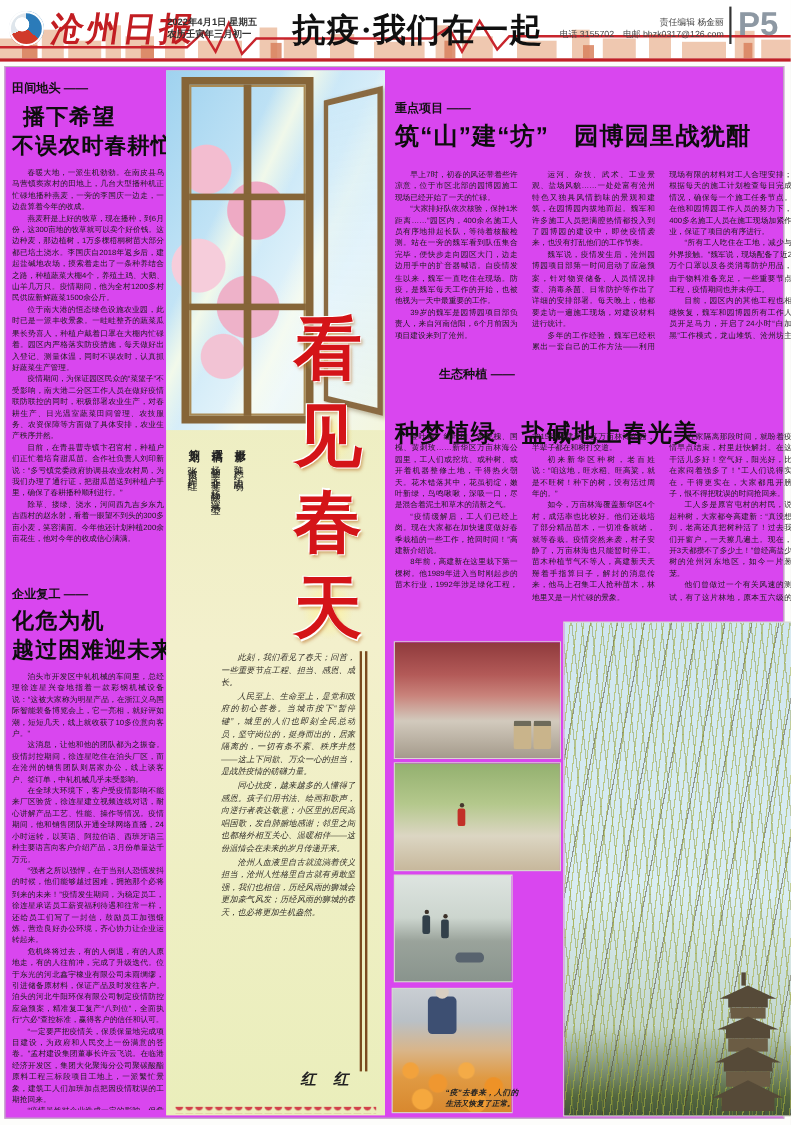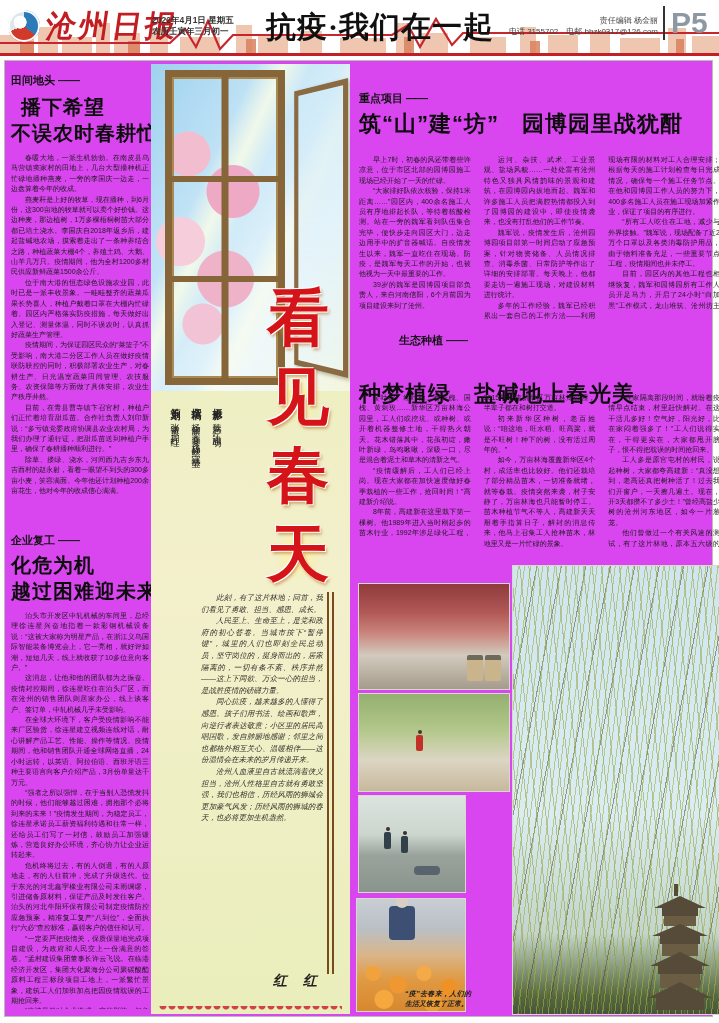--- a/index.html
+++ b/index.html
@@ -198,21 +198,21 @@
         <span data-interactable="false">见</span>
         <span data-interactable="false">春</span>
         <span data-interactable="false">天</span>
       </div>
       <div class="credits" data-interactable="false">
         <div class="credit" data-interactable="false"><b data-interactable="false">策划：</b><span data-interactable="false">张徽贞 周红红</span></div>
         <div class="credit" data-interactable="false"><b data-interactable="false">撰稿：</b><span data-interactable="false">杨金丽 齐斐斐 杨静然 寇洪莹</span></div>
         <div class="credit" data-interactable="false"><b data-interactable="false">摄影：</b><span data-interactable="false">魏志广 边志明</span></div>
       </div>
       <div class="essay" data-interactable="false">
-          <p data-interactable="false">此刻，有了这片林地；回首，我们看见了勇敢、担当、感恩、成长。</p>
+          <p data-interactable="false">此刻，我们看见了春天；回首，一些重要节点工程、担当、感恩、成长。</p>
           <p data-interactable="false">人民至上、生命至上，是党和政府的初心答卷。当城市按下“暂停键”，城里的人们也即刻全民总动员，坚守岗位的，挺身而出的，居家隔离的，一切有条不紊、秩序井然——这上下同欲、万众一心的担当，是战胜疫情的磅礴力量。</p>
           <p data-interactable="false">同心抗疫，越来越多的人懂得了感恩。孩子们用书法、绘画和歌声，向逆行者表达敬意；小区里的居民高唱国歌，发自肺腑地感谢；邻里之间也都格外相互关心、温暖相伴——这份温情会在未来的岁月传递开来。</p>
           <p data-interactable="false">沧州人血液里自古就流淌着侠义担当，沧州人性格里自古就有勇敢坚强，我们也相信，历经风雨的狮城会更加豪气风发；历经风雨的狮城的春天，也必将更加生机盎然。</p>
         </div>
       <div class="essay-sign" data-interactable="false">红 红</div>
       <div class="vrule" data-interactable="false"></div>
       <div class="scallop" data-interactable="false"></div>
     </div>
 
     <div class="sec" style="left:354px;top:30px;" data-interactable="false">重点项目 ——</div>

